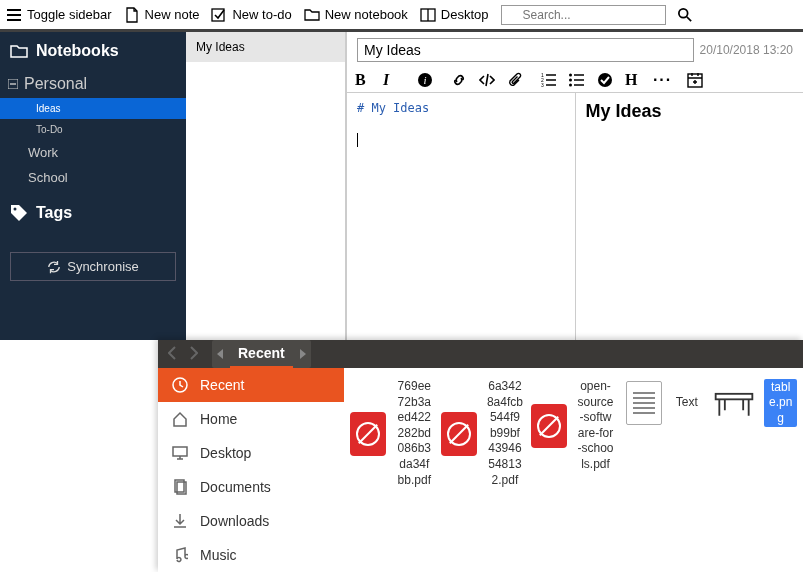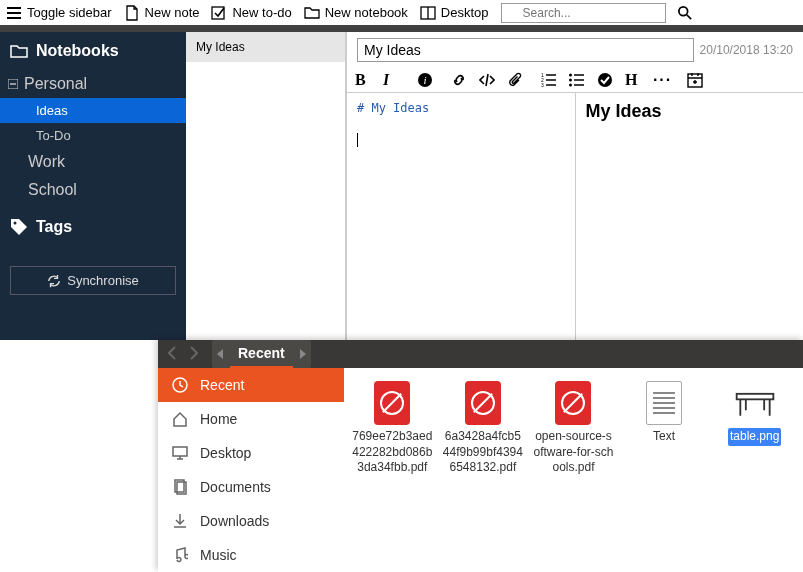--- a/index.html
+++ b/index.html
@@ -1,34 +1,34 @@
 <!DOCTYPE html>
 <html><head>
 <meta charset="utf-8">
 <style>
 * { box-sizing: border-box; margin: 0; padding: 0; }
 body { font-family: Arial, sans-serif; font-size: 13px; width: 803px; height: 572px; overflow: hidden; position: relative; background: #fff; }
 
 
-.toolbar { display: flex; align-items: center; height: 32px; border-bottom: 7px solid #404040; padding: 0 6px; gap: 12px; background: #fff; }
+.toolbar { display: flex; align-items: center; height: 32px; border-bottom: 3px solid #404040; padding: 0 6px; gap: 12px; background: #fff; }
 .tb-btn { display: flex; align-items: center; gap: 5px; cursor: pointer; font-size: 13px; color: #000; }
 .tb-btn svg { width: 16px; height: 16px; }
 .search-input { width: 165px; height: 20px; font-size: 12px; padding: 0 21px; border: 1px solid #999; }
 .search-icon-btn svg { width: 14px; height: 14px; }
 
 
 .main { display: flex; height: 308px; }
 .sidebar { width: 186px; background: #1a2a3d; color: #ddd; display: flex; flex-direction: column; }
 .sb-header { display: flex; align-items: center; gap: 8px; padding: 10px 10px; font-size: 16px; font-weight: bold; color: #fff; }
 .sb-header svg { width: 18px; height: 18px; stroke: #fff; fill: none; }
 .sb-notebook { display: flex; align-items: center; gap: 6px; padding: 5px 8px; font-size: 16px; cursor: pointer; color: #ccc; }
 .sb-notebook svg { width: 10px; height: 10px; }
-.sb-child { padding: 5px 0 5px 36px; font-size: 13px; cursor: pointer; color: #ccc; }
+.sb-child { padding: 5px 0 5px 36px; font-size: 10px; cursor: pointer; color: #ccc; }
 .sb-child.active { background: #0a66d6; color: #fff; }
-.sb-child2 { padding: 5px 8px 5px 28px; font-size: 16px; cursor: pointer; color: #ccc; }
+.sb-child2 { padding: 5px 8px 5px 28px; font-size: 13px; cursor: pointer; color: #ccc; }
 .sb-tags { display: flex; align-items: center; gap: 8px; padding: 10px 10px; font-size: 16px; font-weight: bold; color: #fff; margin-top: 4px;}
 .sb-tags svg { width: 18px; height: 18px; fill: #fff; }
 .sync-btn { margin: 20px 10px 0 10px; border: 1px solid #556; color: #ddd; background: transparent; padding: 6px 0; font-size: 13px; display: flex; align-items: center; justify-content: center; gap: 6px; cursor: pointer; }
 .sync-btn svg { width: 14px; height: 14px; fill: #ddd; }
 
 
 .notelist { width: 160px; border-right: 1px solid #ccc; background: #fff; }
 .notelist-item { padding: 8px 10px; background: #e6e6e6; font-size: 12px; cursor: pointer; }
 
 
@@ -57,21 +57,21 @@
 .bc-arrow svg { width: 8px; height: 10px; fill: #888; }
 .breadcrumb { color: #fff; font-weight: bold; font-size: 14px; padding: 0 8px; border-bottom: 2px solid #e95420; height:100%; display:flex; align-items:center;}
 .picker-body { flex: 1; display: flex; }
 .picker-sidebar { width: 186px; background: #fff; }
 .ps-item { display: flex; align-items: center; gap: 12px; padding: 9px 14px; font-size: 14px; cursor: pointer; color: #333; }
 .ps-item.active { background: #e95420; color: #fff; }
 .ps-item svg { width: 16px; height: 16px; }
 .ps-item.active svg { stroke: #fff; fill: none; }
 .ps-item:not(.active) svg { stroke: #666; fill: none; }
 .file-grid { flex: 1; display: flex; padding: 10px 6px; gap: 6px; align-items: flex-start; overflow:hidden;}
-.file-item { width: 88px; display: flex; flex-direction: column; align-items: center; gap: 0; cursor: pointer; }
+.file-item { width: 88px; display: flex; flex-direction: row; align-items: center; gap: 8px; cursor: pointer; }
 .file-icon { width: 44px; height: 50px; display: flex; align-items: center; justify-content: center; }
 .file-label { font-size: 12px; text-align: center; word-break: break-all; line-height: 1.3; color: #333; padding: 1px 2px;}
 .file-item.selected .file-label { background: #3b82f6; color: #fff; border-radius: 2px; text-align: center; }
 .pdf-icon { width: 36px; height: 44px; background: #de2a2a; border-radius: 4px; position: relative; }
 .pdf-icon::after { content: ""; position: absolute; top: 50%; left: 50%; transform: translate(-50%,-50%); width: 20px; height: 20px; border: 2px solid #fff; border-radius: 50%; }
 .pdf-icon::before { content: ""; position:absolute; top:50%; left:50%; transform: translate(-50%,-50%) rotate(45deg); width:2px; height:26px; background:#fff;}
 .txt-icon { width: 36px; height: 44px; border: 1px solid #aaa; border-radius: 2px; background: #fff; display:flex; flex-direction:column; justify-content:center; gap:3px; padding:6px 6px;}
 .txt-icon div { height:2px; background:#888; }
 .table-icon { width: 48px; height: 48px; }
 </style>

